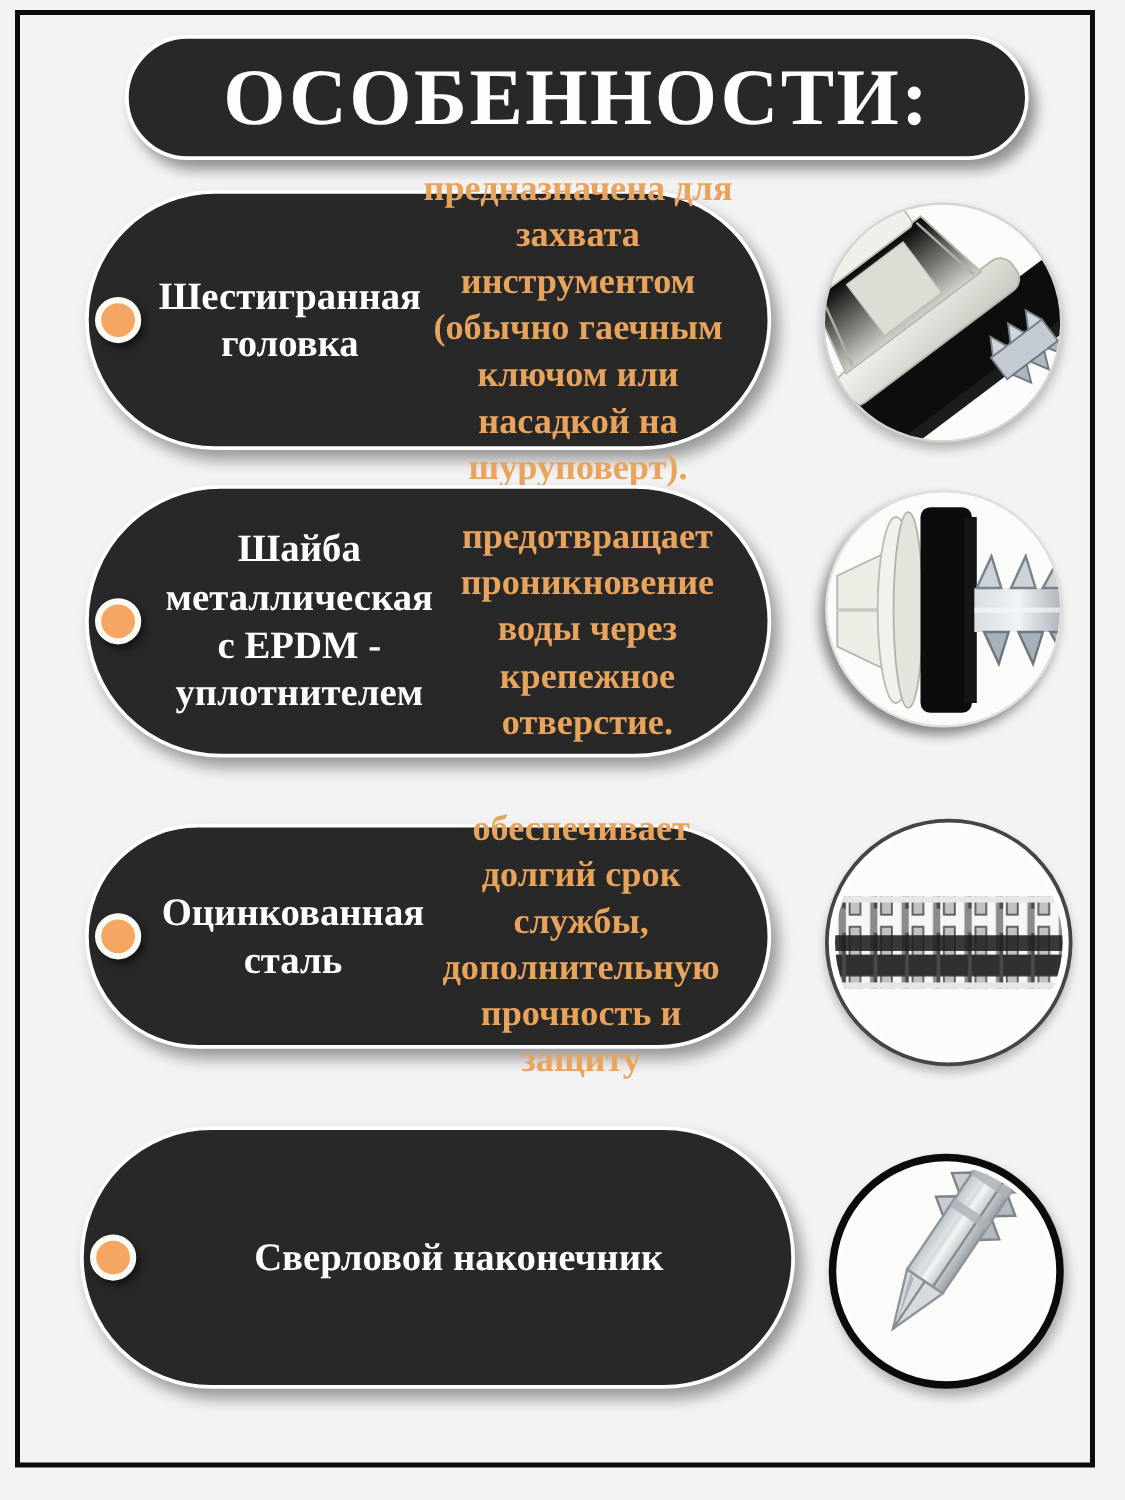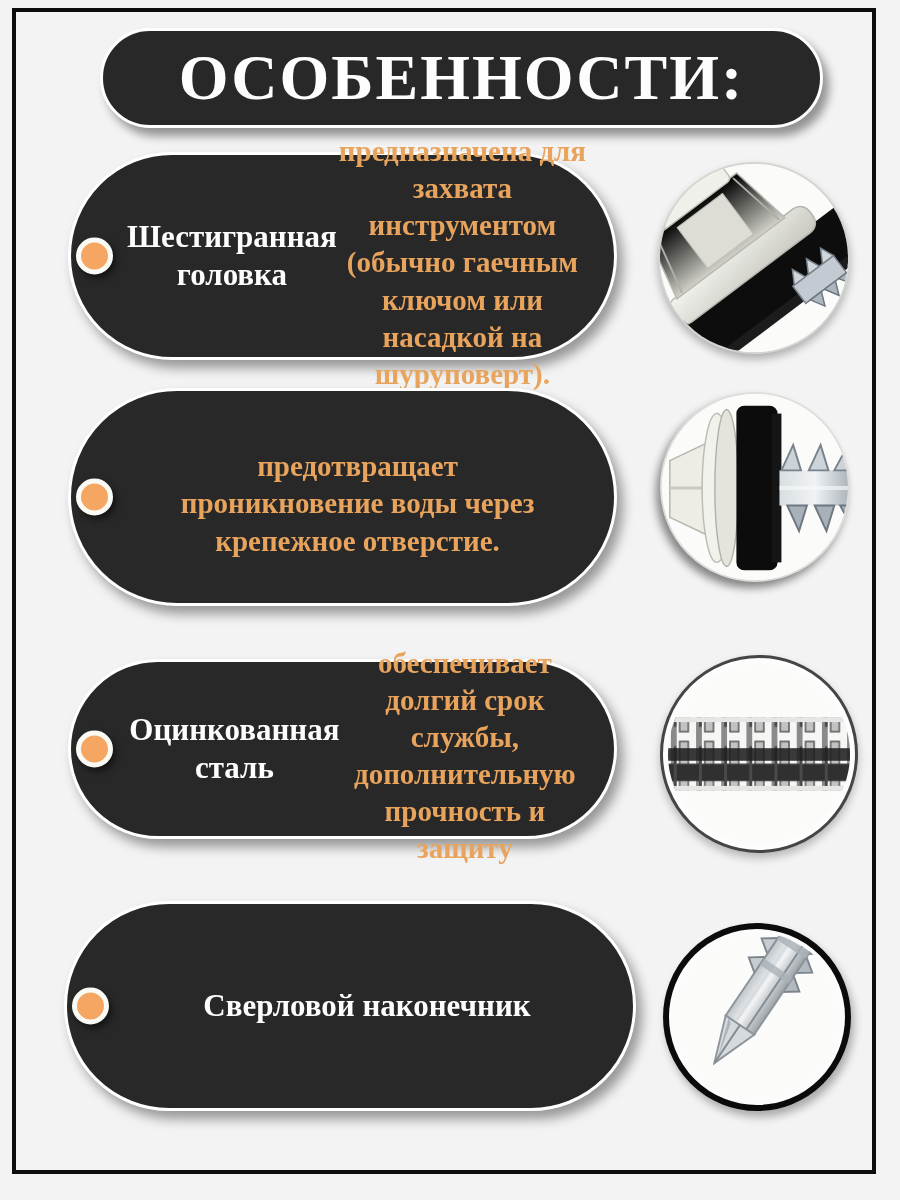--- a/index.html
+++ b/index.html
@@ -87,20 +87,22 @@
     <span class="dot"></span>
     <h2 class="card-title">Шестигранная головка</h2>
     <p class="card-desc">предназначена для захвата
 инструментом (обычно гаечным
 ключом или насадкой на
 шуруповерт).</p>
   </section>
 
   <section class="card card-2">
     <span class="dot"></span>
+    <h2 class="card-title">Шайба металлическая
+с EPDM - уплотнителем</h2>
     <p class="card-desc">предотвращает
 проникновение воды через
 крепежное отверстие.</p>
   </section>
 
   <section class="card card-3">
     <span class="dot"></span>
     <h2 class="card-title">Оцинкованная сталь</h2>
     <p class="card-desc">обеспечивает долгий срок
 службы, дополнительную

